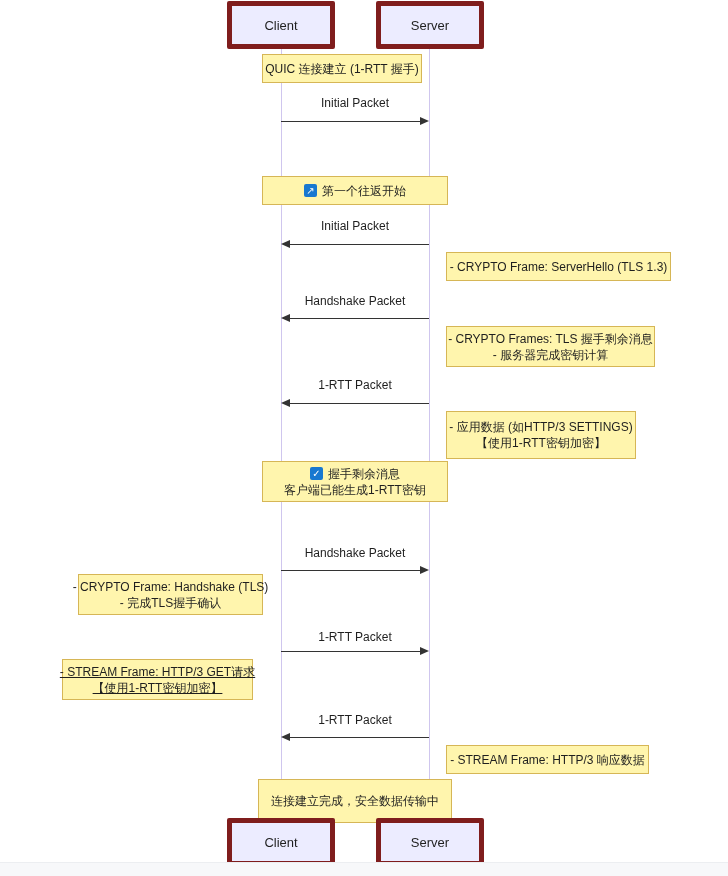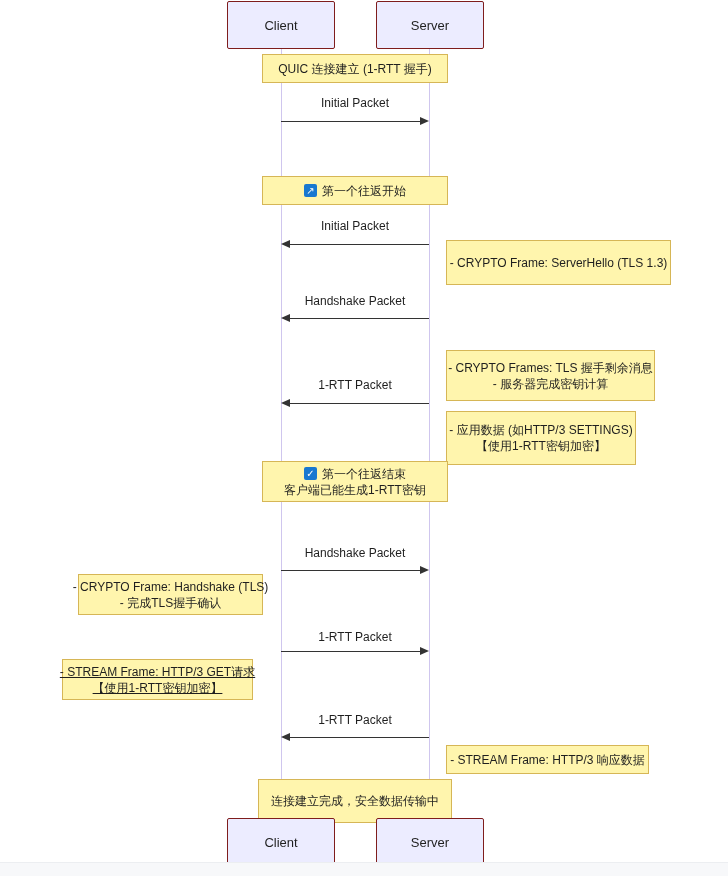--- a/index.html
+++ b/index.html
@@ -37,21 +37,21 @@
     position: absolute;
     width: 1px;
     background: #cfc6ee;
   }
 
   
   .participant {
     position: absolute;
     box-sizing: border-box;
     background: #ececff;
-    border: 1px solid #7f1d1d;
+    border: 5px solid #7f1d1d;
     border-radius: 2px;
     display: flex;
     align-items: center;
     justify-content: center;
     font-size: 13px;
     color: #1f1f1f;
     font-family: "Liberation Sans", "DejaVu Sans", sans-serif;
   }
 
   
@@ -129,66 +129,66 @@
   <div class="lifeline" style="left:281px; top:49px; height:768px;"></div>
   <div class="lifeline" style="left:429px; top:49px; height:768px;"></div>
 
   <div class="participant" style="left:227px; top:1px; width:108px; height:48px;">
     <span>Client</span>
   </div>
   <div class="participant" style="left:376px; top:1px; width:108px; height:48px;">
     <span>Server</span>
   </div>
 
-  <div class="note" style="left:262px; top:54px; width:186px; height:29px;">
+  <div class="note" style="left:262px; top:54px; width:160px; height:29px;">
     <span class="note-line">QUIC 连接建立 (1-RTT 握手)</span>
   </div>
 
   <div class="msg-label" style="left:281px; top:96px; width:148px;">Initial Packet</div>
   <div class="msg-line" style="left:281px; top:121px; width:140px;"></div>
   <div class="arrowhead right" style="left:420px; top:117px;"></div>
 
 
   <div class="note" style="left:262px; top:176px; width:186px; height:29px;">
     <span class="note-head">
       <span class="glyph">↗</span>
       <span class="note-line">第一个往返开始</span>
     </span>
   </div>
 
   <div class="msg-label" style="left:281px; top:219px; width:148px;">Initial Packet</div>
   <div class="msg-line" style="left:289px; top:244px; width:140px;"></div>
   <div class="arrowhead left" style="left:281px; top:240px;"></div>
 
-  <div class="note" style="left:446px; top:240px; width:225px; height:45px;">
+  <div class="note" style="left:446px; top:252px; width:225px; height:29px;">
     <span class="note-line">- CRYPTO Frame: ServerHello (TLS 1.3)</span>
   </div>
 
   <div class="msg-label" style="left:281px; top:294px; width:148px;">Handshake Packet</div>
   <div class="msg-line" style="left:289px; top:318px; width:140px;"></div>
   <div class="arrowhead left" style="left:281px; top:314px;"></div>
 
-  <div class="note" style="left:446px; top:326px; width:209px; height:51px;margin-top:24px;">
+  <div class="note" style="left:446px; top:326px; width:209px; height:41px;">
     <span class="note-line">- CRYPTO Frames: TLS 握手剩余消息</span>
     <span class="note-line">- 服务器完成密钥计算</span>
   </div>
 
   <div class="msg-label" style="left:281px; top:378px; width:148px;">1-RTT Packet</div>
   <div class="msg-line" style="left:289px; top:403px; width:140px;"></div>
   <div class="arrowhead left" style="left:281px; top:399px;"></div>
 
-  <div class="note" style="left:446px; top:411px; width:190px; height:54px;">
+  <div class="note" style="left:446px; top:411px; width:190px; height:48px;">
     <span class="note-line">- 应用数据 (如HTTP/3 SETTINGS)</span>
     <span class="note-line">【使用1-RTT密钥加密】</span>
   </div>
 
   <div class="note" style="left:262px; top:461px; width:186px; height:41px;">
     <span class="note-head">
       <span class="glyph">✓</span>
-      <span class="note-line">第一个往返结束</span>
+      <span class="note-line">握手剩余消息</span>
     </span>
     <span class="note-line">客户端已能生成1-RTT密钥</span>
   </div>
 
 
   <div class="msg-label" style="left:281px; top:546px; width:148px;">Handshake Packet</div>
   <div class="msg-line" style="left:281px; top:570px; width:140px;"></div>
   <div class="arrowhead right" style="left:420px; top:566px;"></div>
 
   <div class="note" style="left:78px; top:574px; width:185px; height:41px;">

